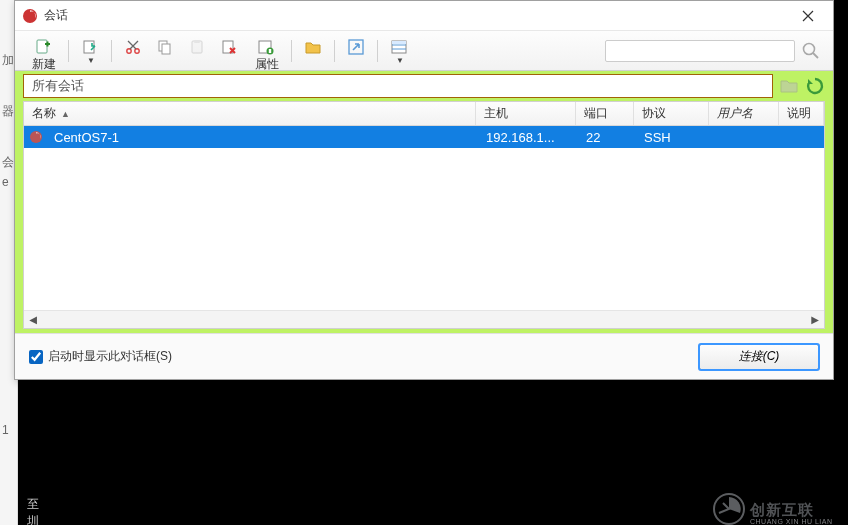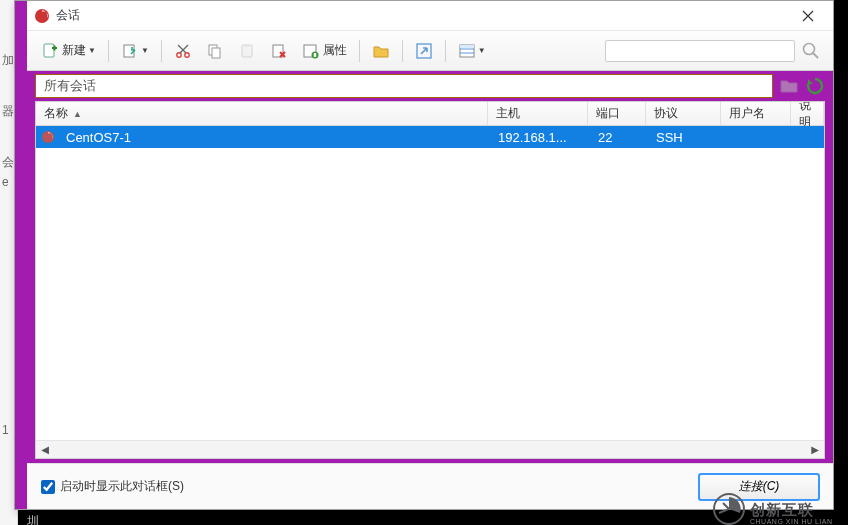--- a/index.html
+++ b/index.html
@@ -1,25 +1,25 @@
 <!DOCTYPE html>
 <html><head>
 <meta charset="utf-8">
 <style>
 * { margin:0; padding:0; box-sizing:border-box; font-family:"Microsoft YaHei","SimSun",sans-serif; }
 body { width:848px; height:525px; background:#000; overflow:hidden; position:relative; }
 .bg-strip { position:absolute; left:0; top:0; width:18px; height:525px; background:#f5f5f5; border-right:1px solid #ddd; font-size:12px; color:#666; }
 .bg-strip div { padding:2px; }
-.dialog { position:absolute; left:14px; top:0; width:820px; height:510px; background:#a21caf; border:1px solid #a0a0a0; box-shadow:2px 2px 8px rgba(0,0,0,.3); display:flex; flex-direction:column;padding-left:12px; }
+.dialog { position:absolute; left:14px; top:0; width:820px; height:380px; background:#bef264; border:1px solid #a0a0a0; box-shadow:2px 2px 8px rgba(0,0,0,.3); display:flex; flex-direction:column; }
 .titlebar { height:30px; background:#fff; display:flex; align-items:center; padding:0 8px 0 6px; border-bottom:1px solid #e8e8e8; }
 .titlebar .app-icon { width:18px; height:18px; margin-right:5px; }
 .titlebar .title { font-size:12px; color:#333; flex:1; }
 .titlebar .close { width:34px; height:24px; display:flex; align-items:center; justify-content:center; cursor:pointer; }
 .toolbar { height:40px; background:linear-gradient(#fdfdfd,#f2f2f2); border-bottom:1px solid #d0d0d0; display:flex; align-items:center; padding:0 8px; gap:2px; }
-.tb-btn { height:28px; display:flex; align-items:center; padding:0 5px; border:1px solid transparent; border-radius:2px; cursor:pointer; }
+.tb-btn { height:28px; display:flex; align-items:center; padding:0 5px; border:1px solid transparent; border-radius:2px; cursor:pointer;flex-direction:column; }
 .tb-btn .ico { width:18px; height:18px; display:flex; align-items:center; justify-content:center; }
 .tb-btn .lbl { font-size:12px; color:#333; margin-left:3px; }
 .tb-sep { width:1px; height:22px; background:#d0d0d0; margin:0 4px; }
 .drop-arrow { margin-left:2px; font-size:8px; color:#444; }
 .search-box { flex:1; display:flex; align-items:center; justify-content:flex-end; padding-right:4px; gap:6px; }
 .search-box input { width:190px; height:22px; border:1px solid #ccc; border-radius:2px; padding:0 6px; font-size:12px; outline:none; }
 .search-box .mag { width:20px; height:20px; cursor:pointer; opacity:.7; }
 .pathbar { height:30px; display:flex; align-items:center; padding:4px 8px; gap:6px; }
 .pathbar input { flex:1; height:24px; border:1px solid #a16207; padding:0 8px; font-size:13px; color:#555; outline:none; background:#fff; }
 .pathbar .folder-ico { width:20px; height:18px; opacity:.55; cursor:pointer; }
@@ -41,21 +41,21 @@
 .footer .spacer { flex:1; }
 .btn { min-width:120px; height:26px; border:1px solid #777; background:linear-gradient(#fdfdfd,#ececec); font-size:12px; cursor:pointer; border-radius:2px; outline:2px solid #3c97ff; outline-offset:-1px;font-style:italic; }
 
 .watermark { position:absolute; right:0; bottom:0; width:135px; height:40px; display:flex; align-items:flex-end; gap:5px; font-family:"SimHei",sans-serif; }
 .watermark .wm-ico { width:32px; height:32px; }
 .watermark .wm-txt { display:flex; flex-direction:column; line-height:1.05; }
 .watermark .wm-main { font-size:15px; font-weight:700; color:#505255; letter-spacing:1px; }
 .watermark .wm-sub { font-size:7px; color:#808285; letter-spacing:.5px; }
 
 
-.c-name{ flex:0 0 452px; } .c-host{ flex:0 0 100px; } .c-port{ flex:0 0 58px; } .c-proto{ flex:0 0 75px; } .c-user{ flex:0 0 70px; } .c-desc{ flex:1; }
+.c-name{ flex:0 0 452px; } .c-host{ flex:0 0 100px; } .c-port{ flex:0 0 58px; } .c-proto{ flex:0 0 75px; } .c-user{ flex:0 0 70px;font-style:italic; } .c-desc{ flex:1; }
 </style>
 </head>
 <body>
 
 <div class="bg-strip">
   <div style="margin-top:50px">加</div>
   <div style="margin-top:30px">器</div>
   <div style="margin-top:30px">会</div>
   <div>e</div>
   <div style="margin-top:230px">1</div>

